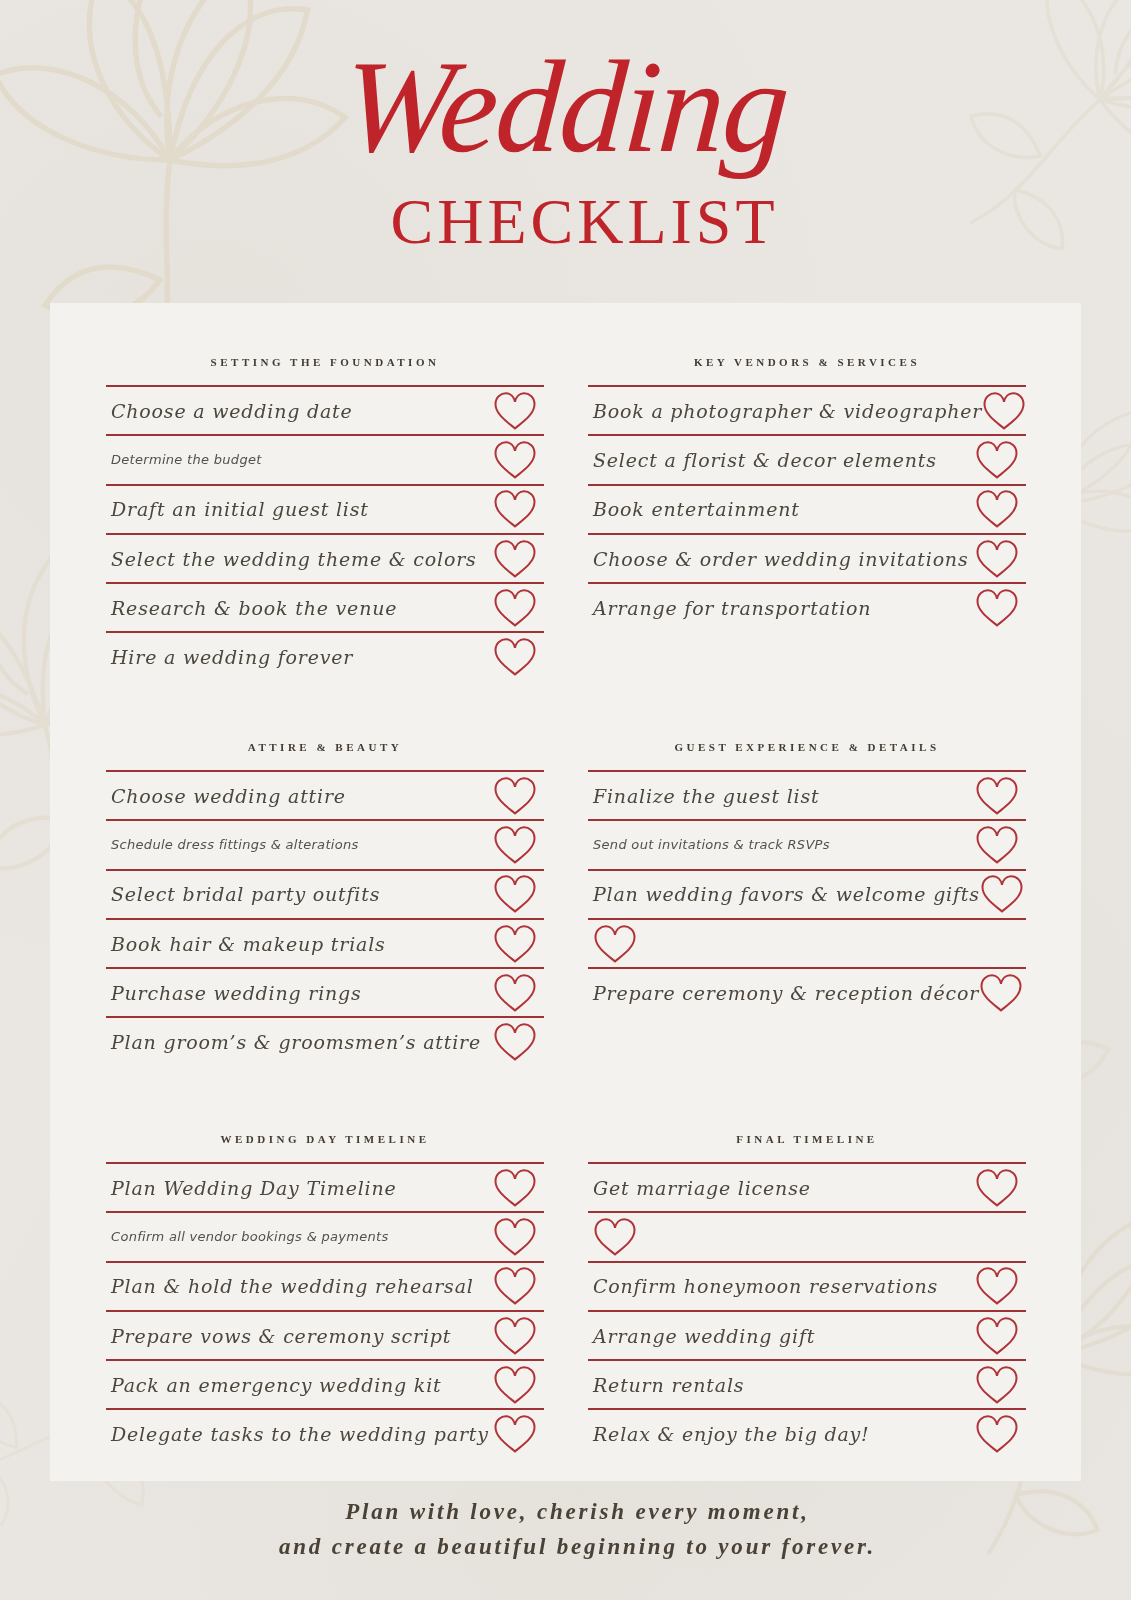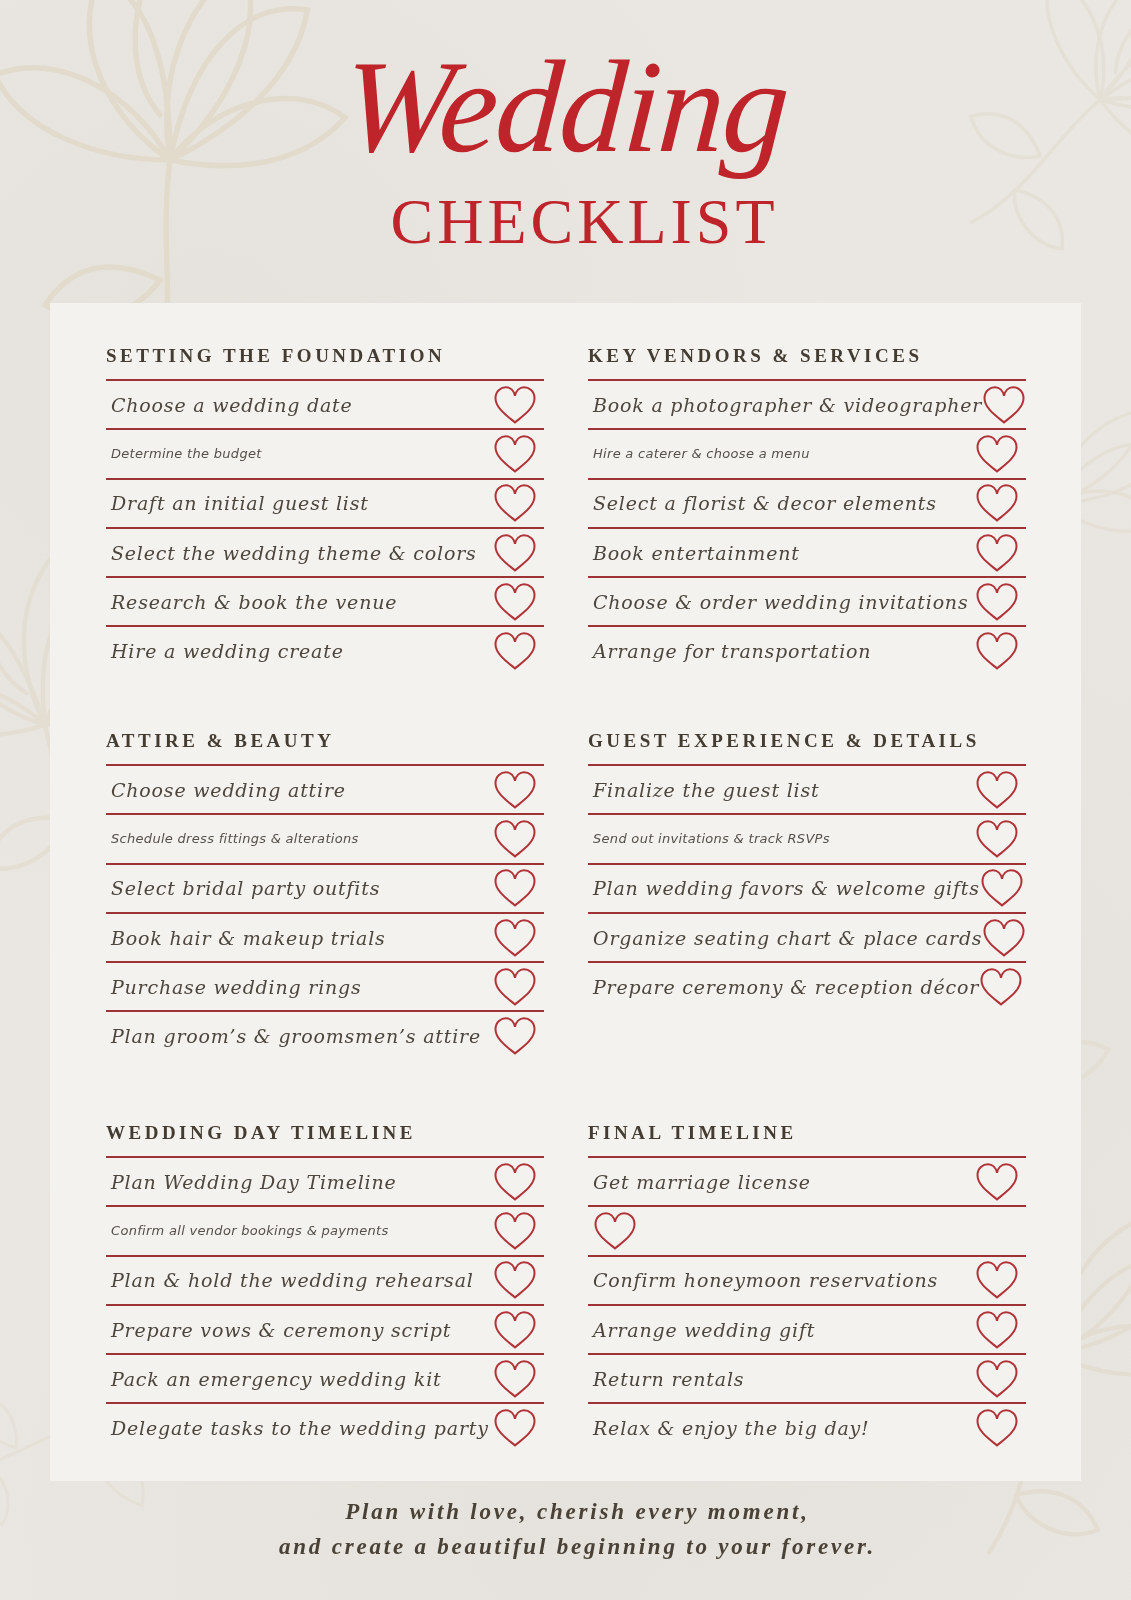--- a/index.html
+++ b/index.html
@@ -71,24 +71,24 @@
   .band{
     position:absolute;left:106px;width:920px;z-index:2;
     display:flex;gap:44px;
   }
   .band-0{top:347px;}
   .band-1{top:732px;}
   .band-2{top:1124px;}
   .checklist-section{width:438px;}
   .section-title{
     font-family:"Liberation Serif", serif;
-    font-size:19px;line-height:18px;font-weight:700;
-    letter-spacing:3.5px;text-align:left;
+    font-size:11px;line-height:18px;font-weight:700;
+    letter-spacing:3.5px;text-align:center;
     color:var(--heading_text,#443c31);
-    margin:0 0 14px 0;
+    margin:6px 0 14px 0;
   }
   .section-items{list-style:none;}
   .checklist-item{
     height:49.3px;
     border-top:2px solid var(--line_red,#9e3336);
     display:flex;align-items:center;justify-content:space-between;
     padding:0 7px 0 5px;
   }
   .item-label{
     font-family:"DejaVu Serif", serif;
@@ -229,21 +229,21 @@
   <li class="checklist-item">
     <span class="item-label">Research &amp; book the venue</span>
     <span class="heart-checkbox">
       <svg viewBox="0 0 44 40">
                 <use href="#heart-shape"></use>
               </svg>
     </span>
   </li>
 
   <li class="checklist-item">
-    <span class="item-label">Hire a wedding create</span>
+    <span class="item-label">Hire a wedding forever</span>
     <span class="heart-checkbox">
       <svg viewBox="0 0 44 40">
                 <use href="#heart-shape"></use>
               </svg>
     </span>
   </li>
 </ul>
   </section>
 
   <section class="checklist-section">
@@ -251,28 +251,20 @@
     <ul class="section-items">
   <li class="checklist-item">
     <span class="item-label">Book a photographer &amp; videographer</span>
     <span class="heart-checkbox">
       <svg viewBox="0 0 44 40">
                 <use href="#heart-shape"></use>
               </svg>
     </span>
   </li>
 
-  <li class="checklist-item">
-    <span class="item-label sans">Hire a caterer &amp; choose a menu</span>
-    <span class="heart-checkbox">
-      <svg viewBox="0 0 44 40">
-                <use href="#heart-shape"></use>
-              </svg>
-    </span>
-  </li>
 
   <li class="checklist-item">
     <span class="item-label">Select a florist &amp; decor elements</span>
     <span class="heart-checkbox">
       <svg viewBox="0 0 44 40">
                 <use href="#heart-shape"></use>
               </svg>
     </span>
   </li>
 
@@ -390,21 +382,20 @@
   <li class="checklist-item">
     <span class="item-label">Plan wedding favors &amp; welcome gifts</span>
     <span class="heart-checkbox">
       <svg viewBox="0 0 44 40">
                 <use href="#heart-shape"></use>
               </svg>
     </span>
   </li>
 
   <li class="checklist-item">
-    <span class="item-label">Organize seating chart &amp; place cards</span>
     <span class="heart-checkbox">
       <svg viewBox="0 0 44 40">
                 <use href="#heart-shape"></use>
               </svg>
     </span>
   </li>
 
   <li class="checklist-item">
     <span class="item-label">Prepare ceremony &amp; reception décor</span>
     <span class="heart-checkbox">

